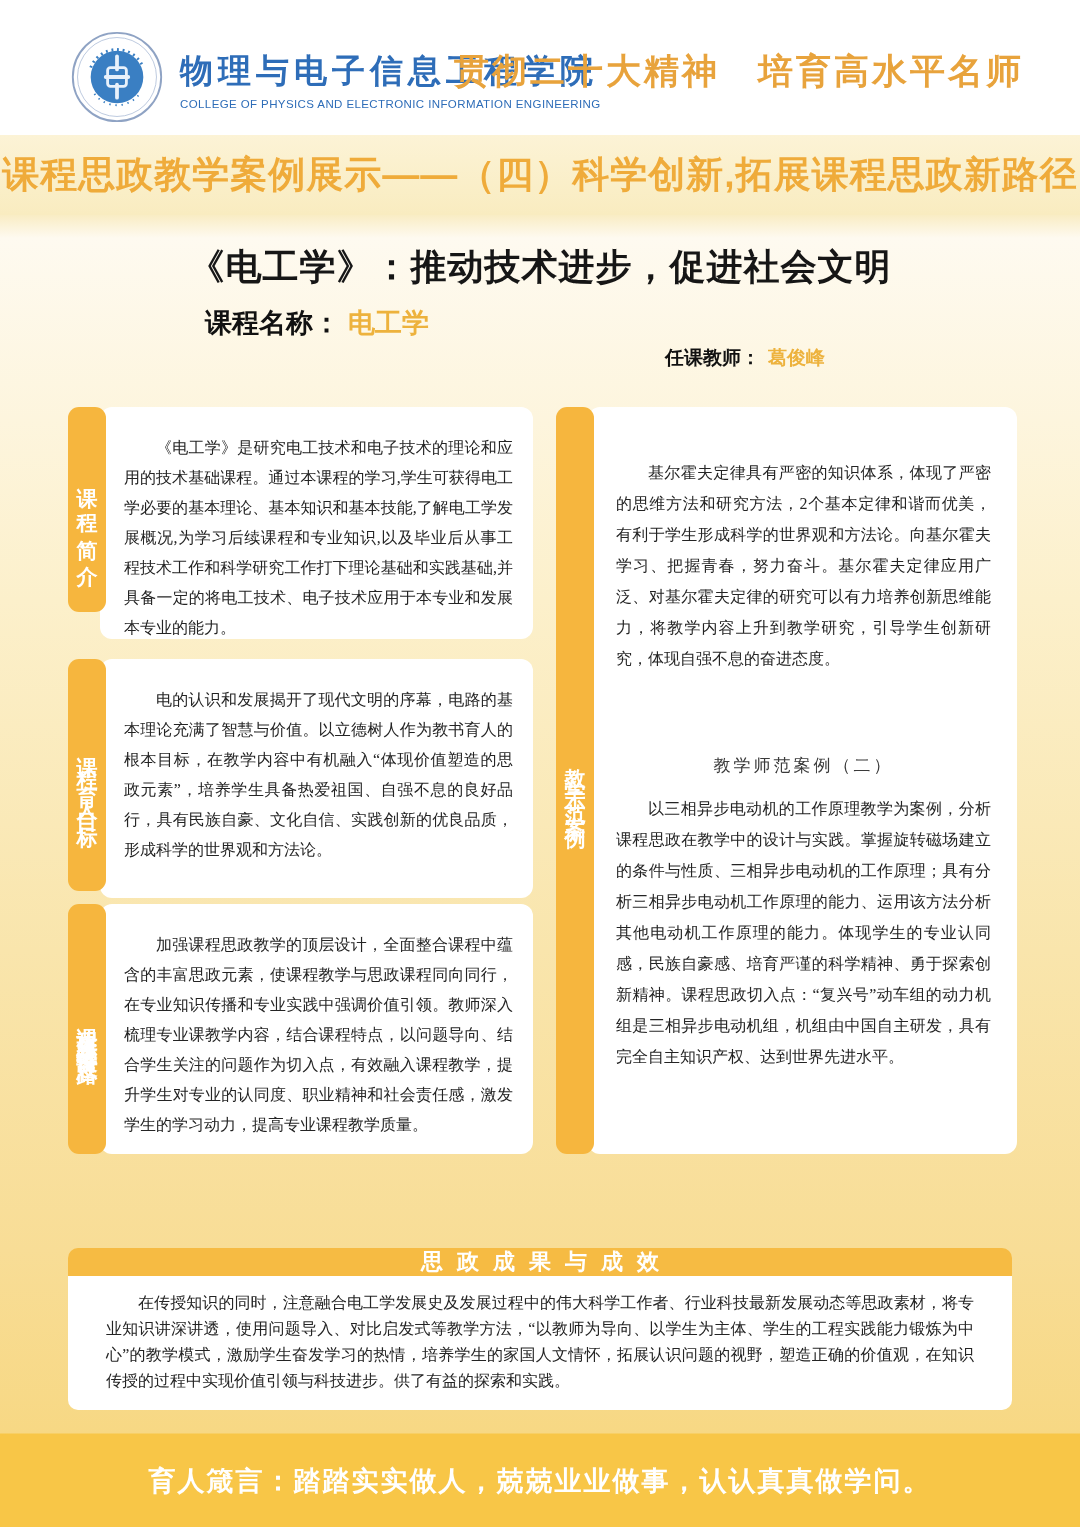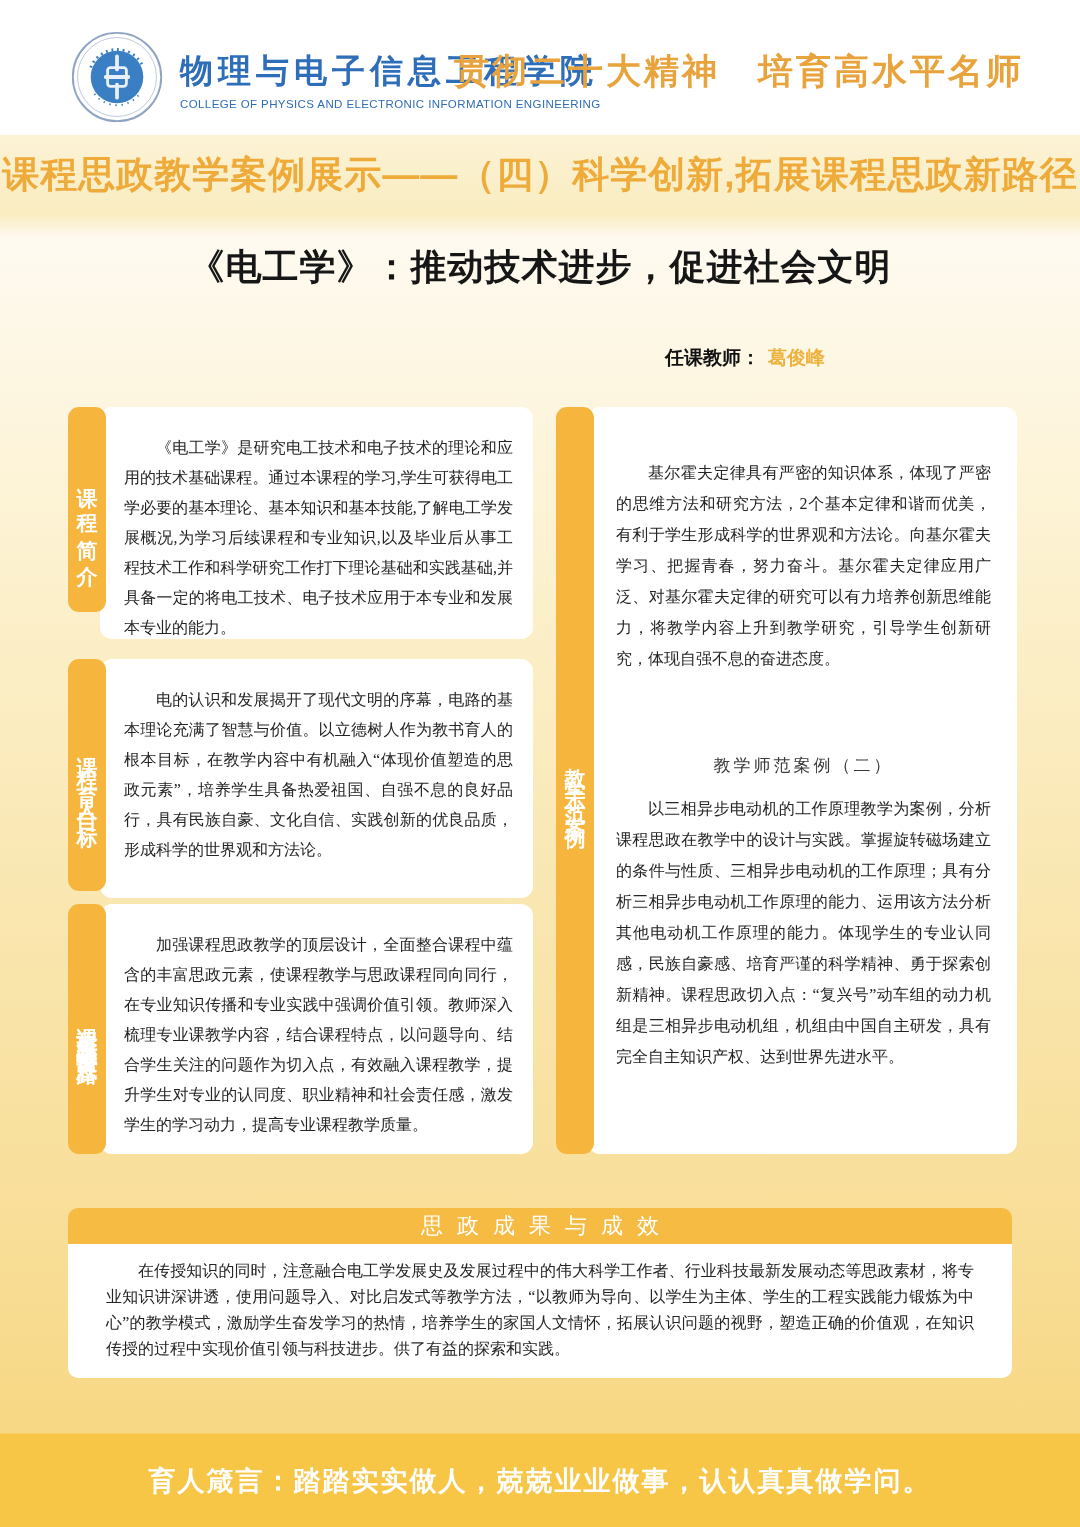--- a/index.html
+++ b/index.html
@@ -88,24 +88,25 @@
   .case-title {
     text-align: center; text-indent: 0; font-size: 17px; color: #3a3a3a;
     letter-spacing: 3px; margin-bottom: 12px;
   }
   .case-text { margin: 0; }
   .case-gap { margin-top: 76px; }
 
   
   #sec-results { left: 68px; top: 1208px; width: 944px; height: 178px; }
   .results-header {
-    height: 36px; background: #f6bb43; border-radius: 10px 10px 0 0;
+    height: 28px; background: #f6bb43; border-radius: 10px 10px 0 0;
     display: flex; align-items: center; justify-content: center;
-    color: #ffffff; font-size: 22px; font-weight: normal; letter-spacing: 14px;
+    color: #ffffff; font-size: 22px; font-weight: bold; letter-spacing: 14px;
     text-indent: 14px;
+    margin-top: 40px;
   }
   .results-body {
     height: 134px; background: #ffffff; border-radius: 0 0 10px 10px;
     font-family: "Liberation Serif", serif;
     font-size: 16px; line-height: 26px; color: #242424;
     text-align: justify; text-justify: inter-ideograph; text-indent: 2em;
     padding: 14px 38px 0 38px;
   }
 
   
@@ -139,20 +140,23 @@
       </div>
     </div>
     <div class="motto">贯彻二十大精神　培育高水平名师</div>
   </div>
 
   <div class="banner">
     <span class="banner-title">课程思政教学案例展示——（四）科学创新,拓展课程思政新路径</span>
   </div>
 
   <div class="headline">《电工学》：推动技术进步，促进社会文明</div>
+  <div class="meta-course">
+    <span>课程名称：</span><span class="meta-value">电工学</span>
+  </div>
   <div class="meta-teacher">
     <span>任课教师：</span><span class="meta-value">葛俊峰</span>
   </div>
 
   <div class="sec" id="sec-intro">
     <div class="tab ls-xl">课程简介</div>
     <div class="card">
       <div class="card-body">《电工学》是研究电工技术和电子技术的理论和应用的技术基础课程。通过本课程的学习,学生可获得电工学必要的基本理论、基本知识和基本技能,了解电工学发展概况,为学习后续课程和专业知识,以及毕业后从事工程技术工作和科学研究工作打下理论基础和实践基础,并具备一定的将电工技术、电子技术应用于本专业和发展本专业的能力。</div>
     </div>
   </div>

